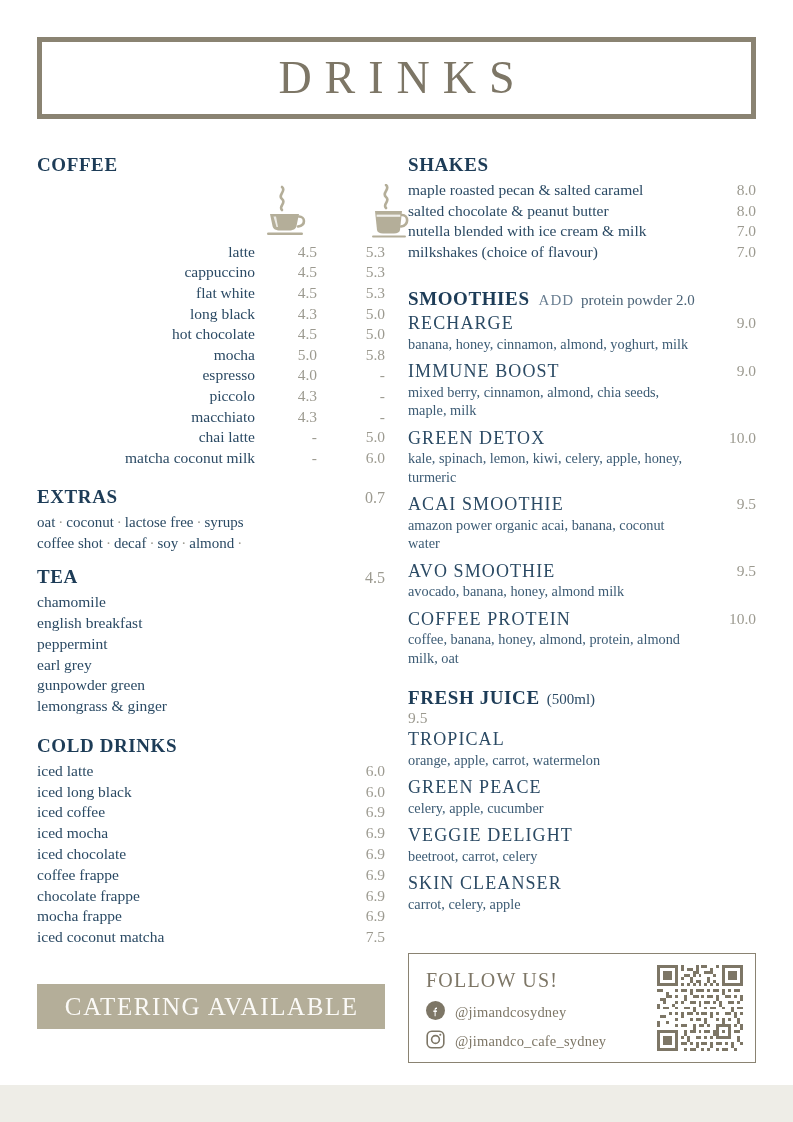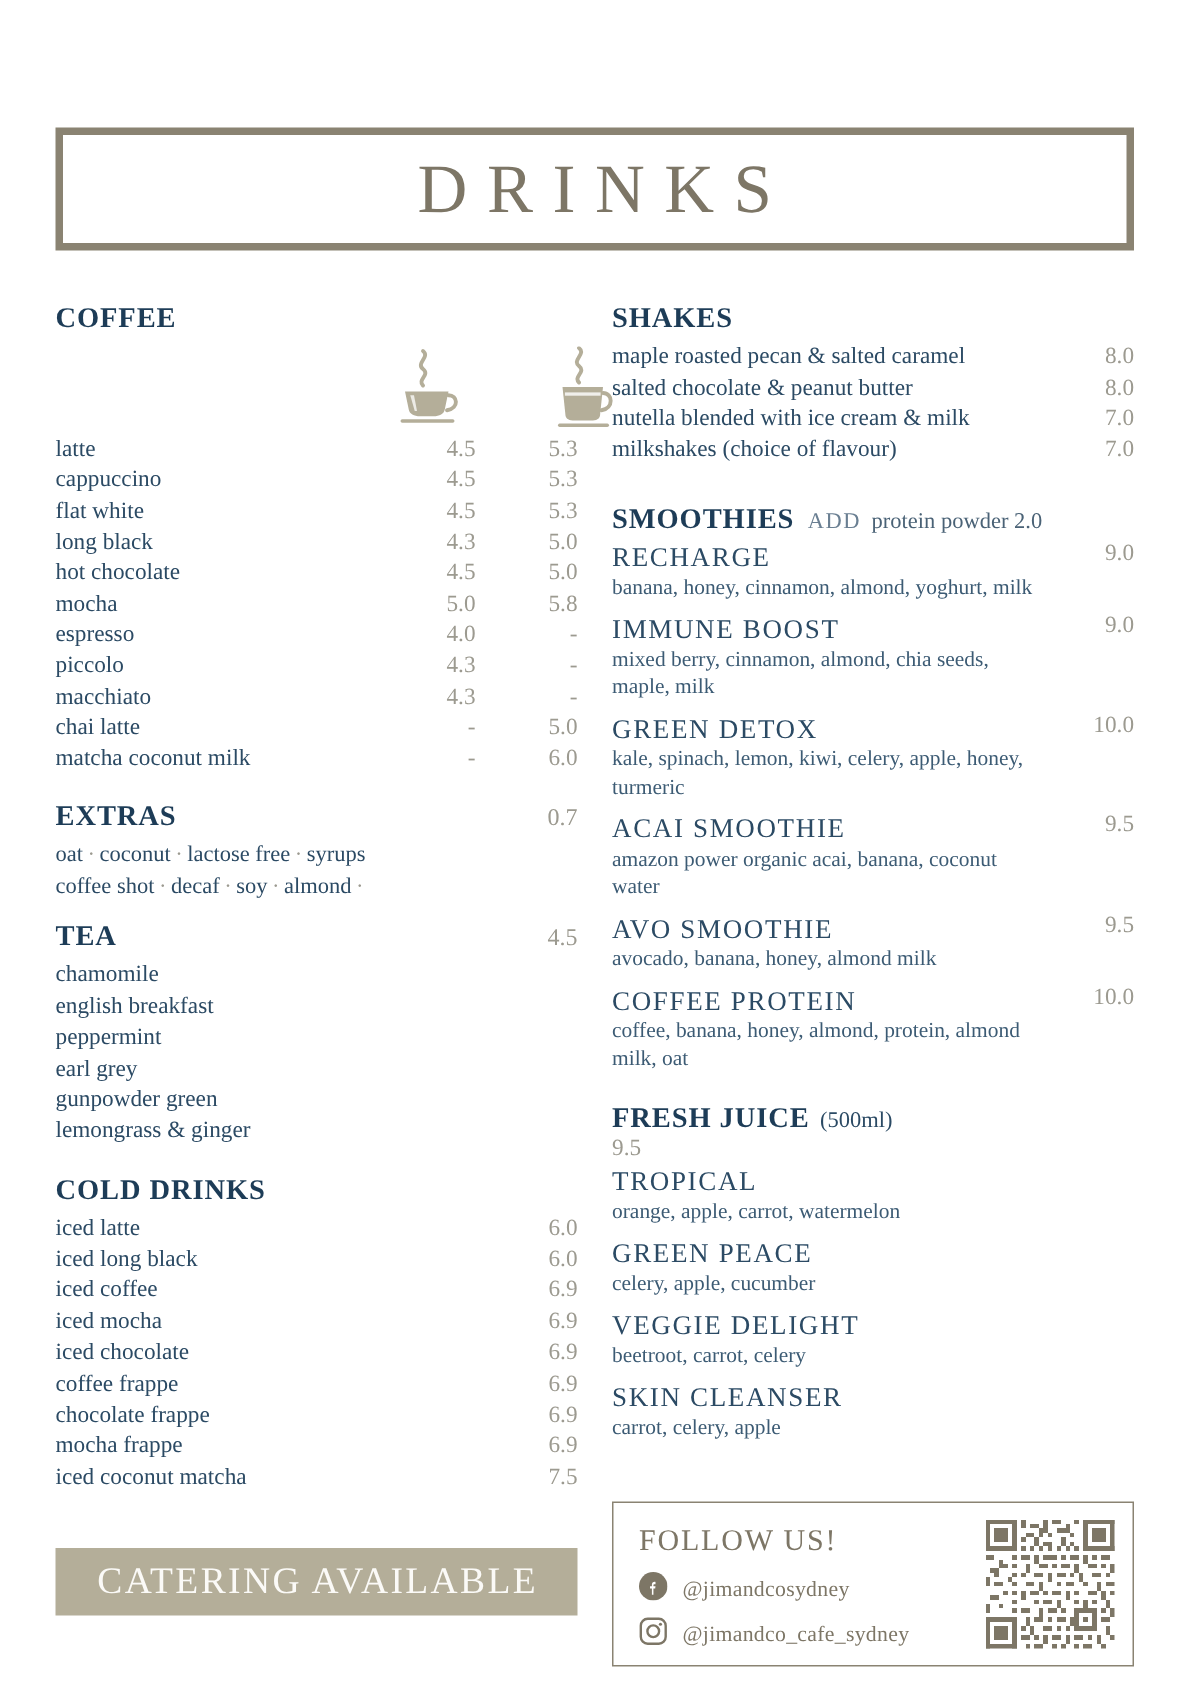--- a/index.html
+++ b/index.html
@@ -15,21 +15,20 @@
     color: #22425c;
     overflow: hidden;
   }
 
   
   .page {
     position: absolute;
     left: 0; top: 0;
     width: 793px; height: 994px;
     background: #ffffff;
-    margin-top: 48px;
   }
   .bottom-strip {
     position: absolute;
     left: 0; top: 1085px;
     width: 793px; height: 37px;
     background: #eeede7;
   }
 
   
   .title-box {
@@ -95,21 +94,21 @@
   .cup.small { left: 228px; }
   .cup.large { left: 332px; }
 
   .drink-line {
     display: flex;
     align-items: baseline;
     font-size: 15.5px;
     line-height: 20.6px;
     color: #2b4a64;
   }
-  .drink-line .nm { flex: 1 1 auto; white-space: nowrap; }
+  .drink-line .nm { flex: 1 1 auto; white-space: nowrap; text-align: right; }
   .drink-line .p1,
   .drink-line .p2 {
     width: 62px;
     text-align: right;
     color: #9c9a90;
     flex: 0 0 62px;
   }
   .drink-line .p2 { width: 68px; flex-basis: 68px; }
 
   
@@ -167,21 +166,21 @@
     font-size: 15px;
     color: #4a6276;
     margin-left: 7px;
   }
 
   .item {
     margin-bottom: 7px;
   }
   .item-head {
     display: flex;
-    align-items: flex-start;
+    align-items: center;
     justify-content: space-between;
   }
   .item-name {
     font-size: 18px;
     letter-spacing: 1.1px;
     color: #2b4a64;
     font-weight: 400;
     line-height: 1.25;
   }
   .item-price {

